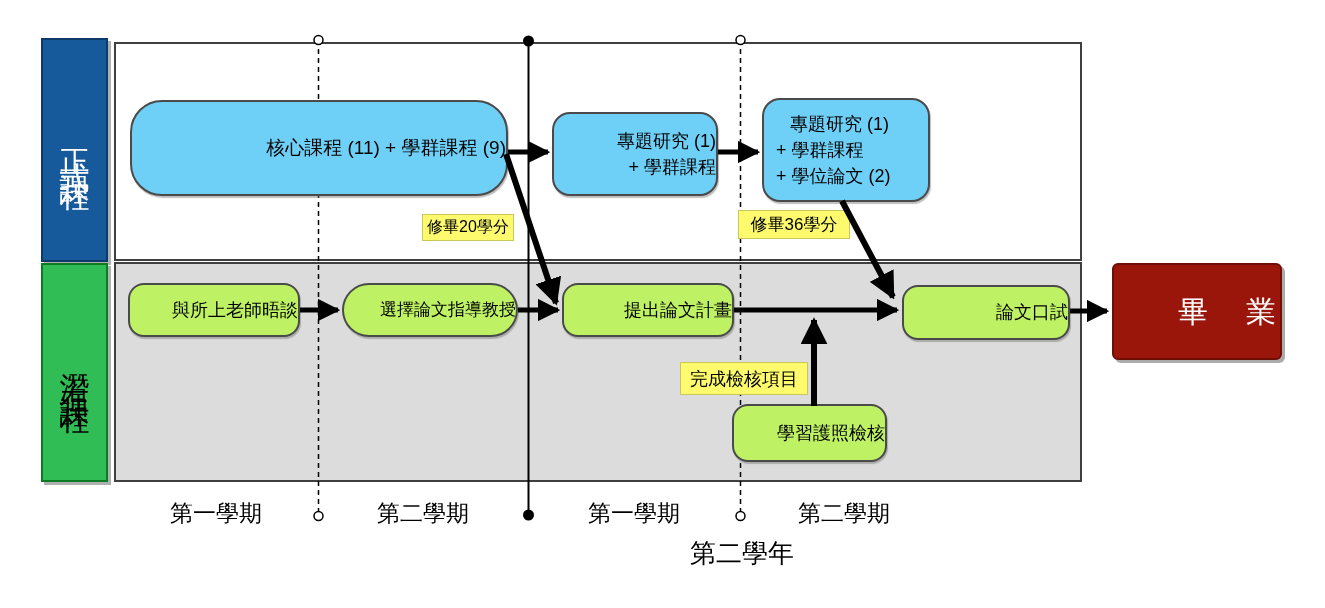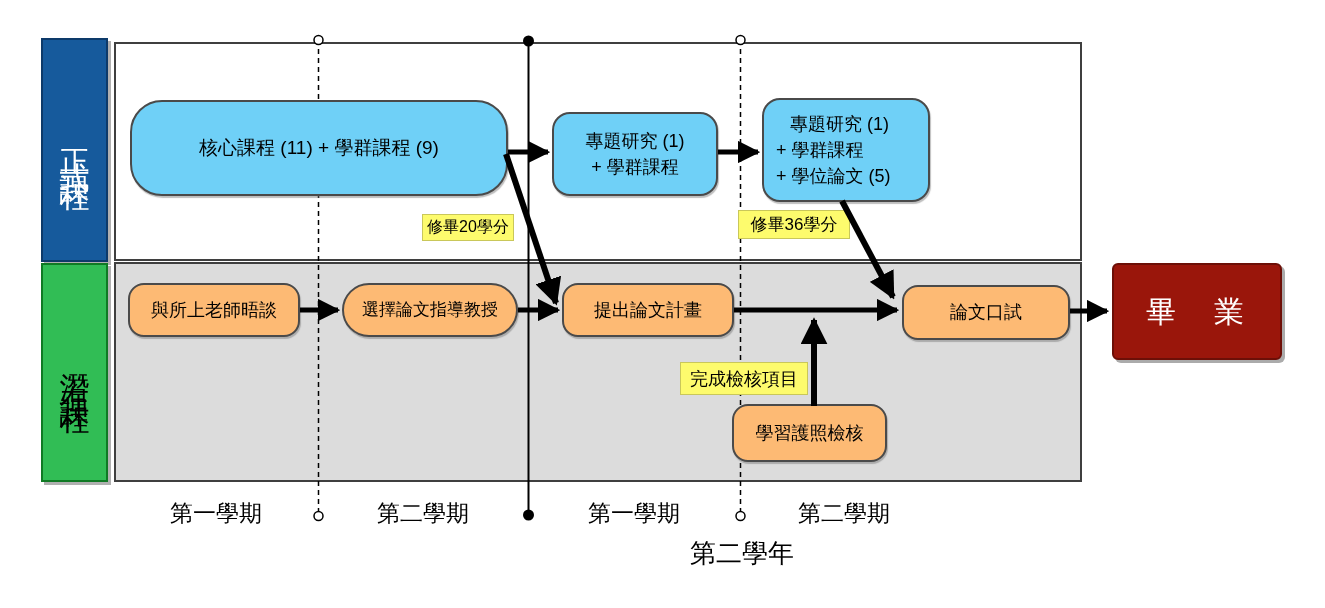--- a/index.html
+++ b/index.html
@@ -22,26 +22,26 @@
   .lane-formal{left:41px;top:38px;width:63px;height:220px;background:#165A9C;border:2px solid #0d3a6a;color:#fff;}
   .lane-latent{left:41px;top:263px;width:63px;height:215px;background:#31BD55;border:2px solid #0f7a24;color:#000;}
 
   
   .region{border:2px solid #3f3f3f;box-sizing:border-box;}
   .region-formal{left:114px;top:42px;width:968px;height:219px;background:#ffffff;}
   .region-latent{left:114px;top:262px;width:968px;height:220px;background:#DCDCDC;}
 
   
   .node{
-    display:flex;flex-direction:column;align-items:center;justify-content:center;
+    display:flex;flex-direction:column;align-items:flex-end;justify-content:center;
     box-sizing:border-box;border:2px solid #4a4a4a;text-align:center;
     box-shadow:1px 2px 1px rgba(110,110,110,.45);line-height:1.45;
   }
   .node-blue{background:#6FD0F7;}
-  .node-green{background:#fdba74;}
+  .node-green{background:#bef264;}
   .node-red{
     background:#9A160B;border:2px solid #6d0f07;color:#fff;
     box-shadow:3px 3px 0 rgba(150,150,150,.8);
   }
   .node.left-align{align-items:flex-start;text-align:left;}
   .indent{margin-left:14px;}
 
   
   .milestone{
     display:flex;align-items:center;justify-content:center;box-sizing:border-box;
@@ -89,21 +89,21 @@
   </div>
 
   <div class="abs node node-blue" style="left:552px;top:112px;width:166px;height:84px;border-radius:18px;font-size:18px;">
     <div>專題研究 (1)</div>
     <div>+ 學群課程</div>
   </div>
 
   <div class="abs node node-blue left-align" style="left:762px;top:98px;width:168px;height:104px;border-radius:18px;font-size:18px;padding-left:12px;">
     <div class="indent">專題研究 (1)</div>
     <div>+ 學群課程</div>
-    <div>+ 學位論文 (5)</div>
+    <div>+ 學位論文 (2)</div>
   </div>
 
   <div class="abs milestone" style="left:422px;top:214px;width:92px;height:27px;">
     <span>修畢20學分</span>
   </div>
   <div class="abs milestone" style="left:738px;top:210px;width:112px;height:29px;font-size:17px;">
     <span>修畢36學分</span>
   </div>
   <div class="abs milestone" style="left:680px;top:362px;width:128px;height:33px;font-size:18px;">
     <span>完成檢核項目</span>

